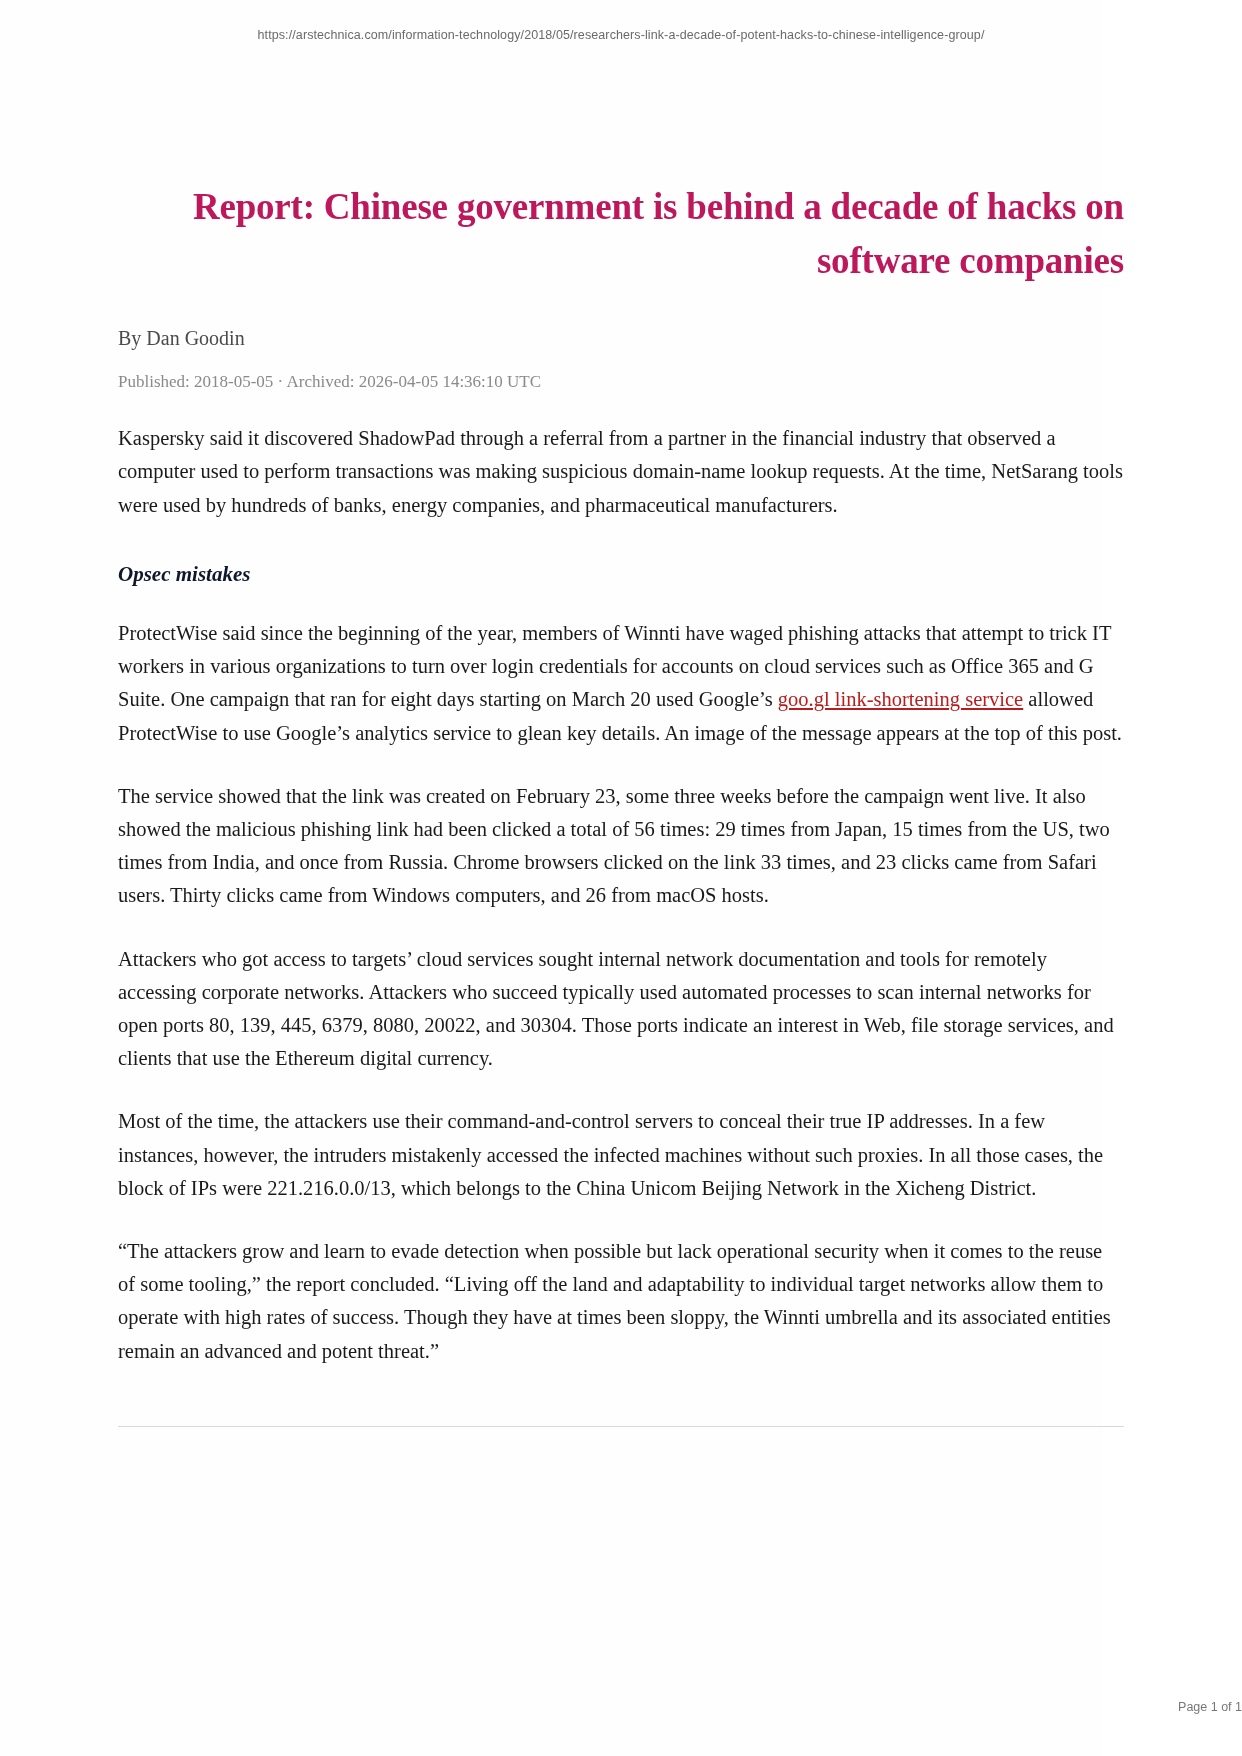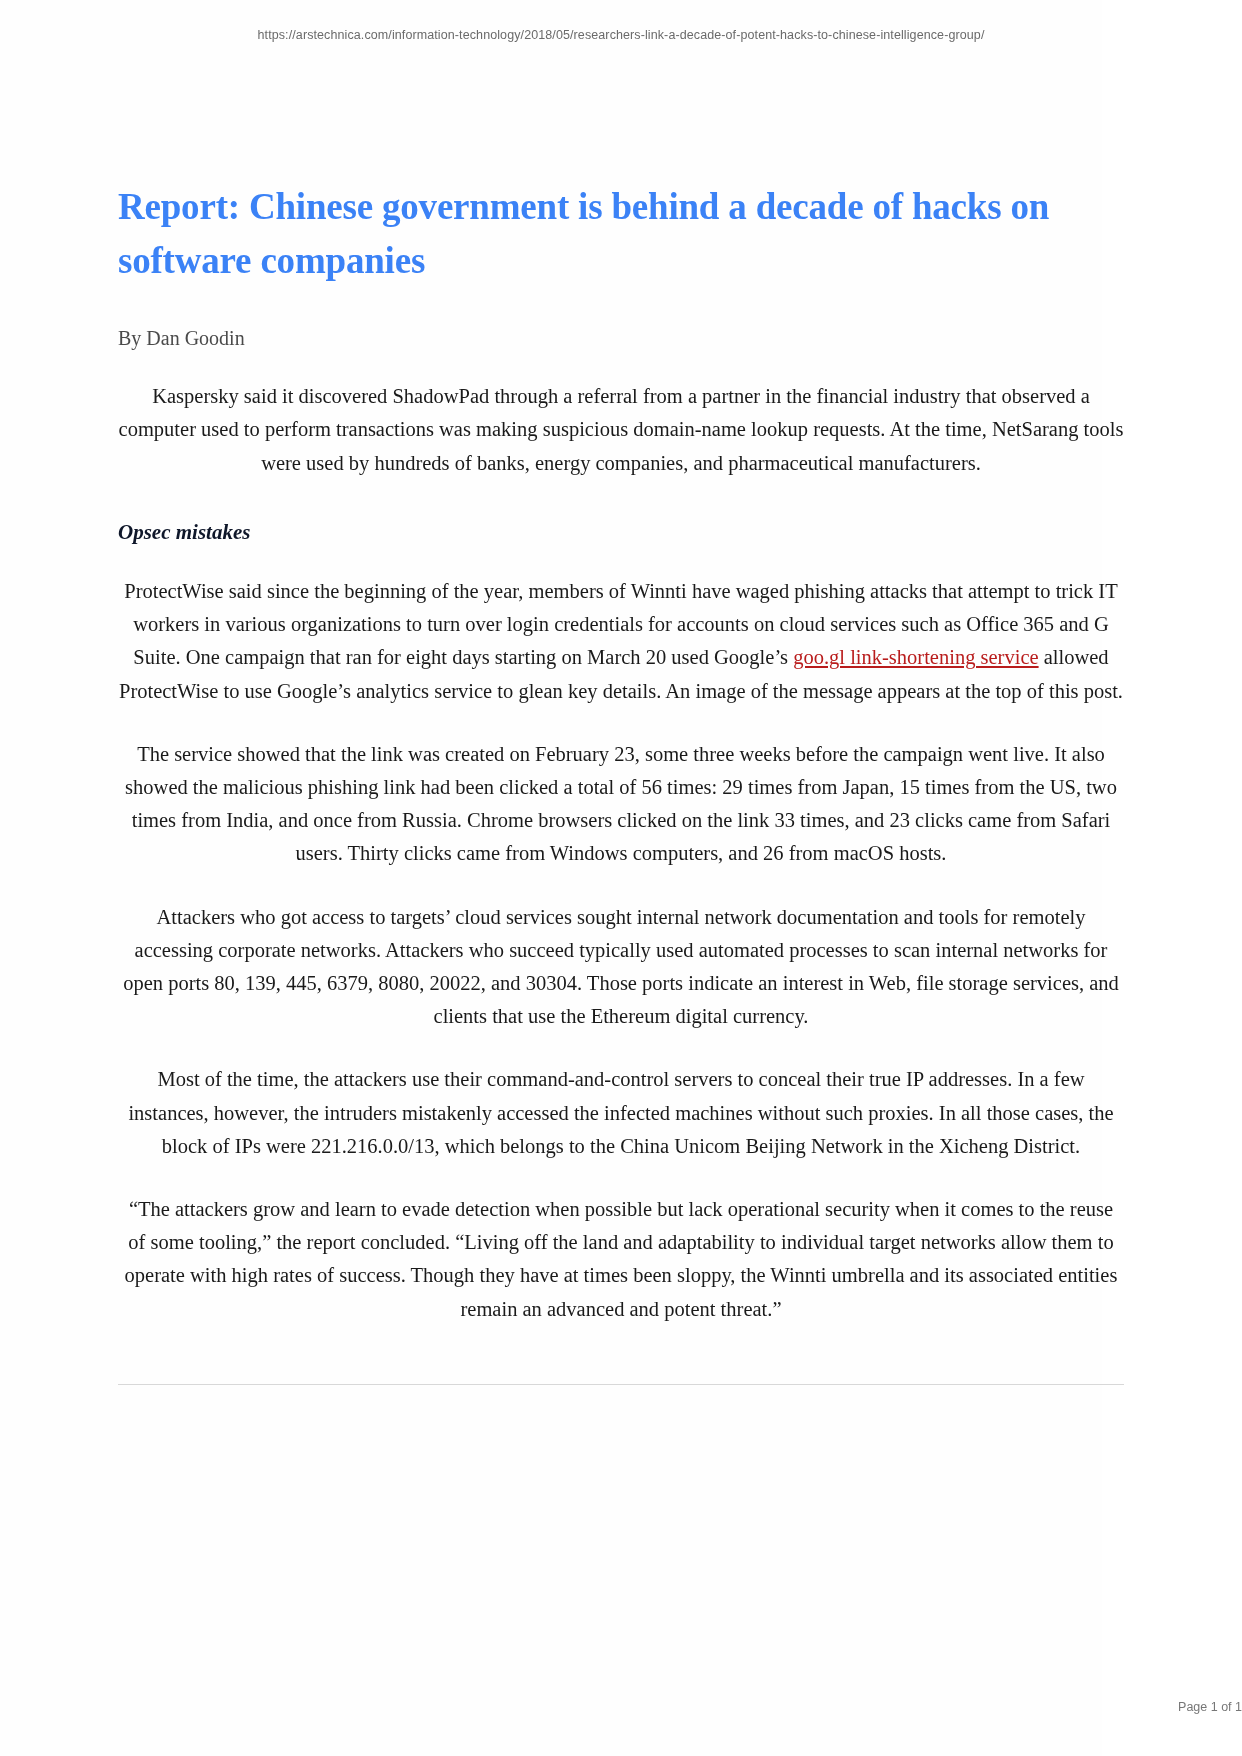--- a/index.html
+++ b/index.html
@@ -37,39 +37,40 @@
     top: 180px;
     left: 118px;
     width: 1006px;
   }
   h1.title {
     font-family: "Liberation Serif", serif;
     font-size: 37px;
     line-height: 1.45;
     font-weight: bold;
     margin: 0 0 0 0;
-    color: #3b82f6;
+    color: #be185d;
     letter-spacing: -0.2px;
+    text-align: right;
   }
   .byline {
     font-size: 20px;
     color: #4a4a4a;
     margin-top: 40px;
   }
   .dateline {
     font-size: 17px;
     color: #8a8a8a;
     margin-top: 22px;
   }
   p.para {
     font-size: 20.5px;
     line-height: 1.62;
     margin: 30px 0 0 0;
     color: #1a1a1a;
-    text-align: center;
+    text-align: left;
   }
   h2.subhead {
     font-size: 21px;
     font-weight: bold;
     margin: 40px 0 0 0;
     color: #0f172a;
     font-style: italic;
   }
   a.inline-link {
     color: #b91c1c;
@@ -102,20 +103,21 @@
 <div class="page">
 
   <div class="header-url">https://arstechnica.com/information-technology/2018/05/researchers-link-a-decade-of-potent-hacks-to-chinese-intelligence-group/</div>
 
   <div class="content">
 
     <h1 class="title">Report: Chinese government is behind a decade of hacks on software companies</h1>
 
     <div class="byline">By Dan Goodin</div>
 
+    <div class="dateline">Published: 2018-05-05 · Archived: 2026-04-05 14:36:10 UTC</div>
 
     <p class="para">Kaspersky said it discovered ShadowPad through a referral from a partner in the financial industry that observed a computer used to perform transactions was making suspicious domain-name lookup requests. At the time, NetSarang tools were used by hundreds of banks, energy companies, and pharmaceutical manufacturers.</p>
 
     <h2 class="subhead">Opsec mistakes</h2>
 
     <p class="para"><span>ProtectWise said since the beginning of the year, members of Winnti have waged phishing attacks that attempt to trick IT workers in various organizations to turn over login credentials for accounts on cloud services such as Office 365 and G Suite. One campaign that ran for eight days starting on March 20 used Google’s </span><a class="inline-link" href="#">goo.gl link-shortening service</a><span> allowed ProtectWise to use Google’s analytics service to glean key details. An image of the message appears at the top of this post.</span></p>
 
     <p class="para">The service showed that the link was created on February 23, some three weeks before the campaign went live. It also showed the malicious phishing link had been clicked a total of 56 times: 29 times from Japan, 15 times from the US, two times from India, and once from Russia. Chrome browsers clicked on the link 33 times, and 23 clicks came from Safari users. Thirty clicks came from Windows computers, and 26 from macOS hosts.</p>
 
     <p class="para">Attackers who got access to targets’ cloud services sought internal network documentation and tools for remotely accessing corporate networks. Attackers who succeed typically used automated processes to scan internal networks for open ports 80, 139, 445, 6379, 8080, 20022, and 30304. Those ports indicate an interest in Web, file storage services, and clients that use the Ethereum digital currency.</p>

